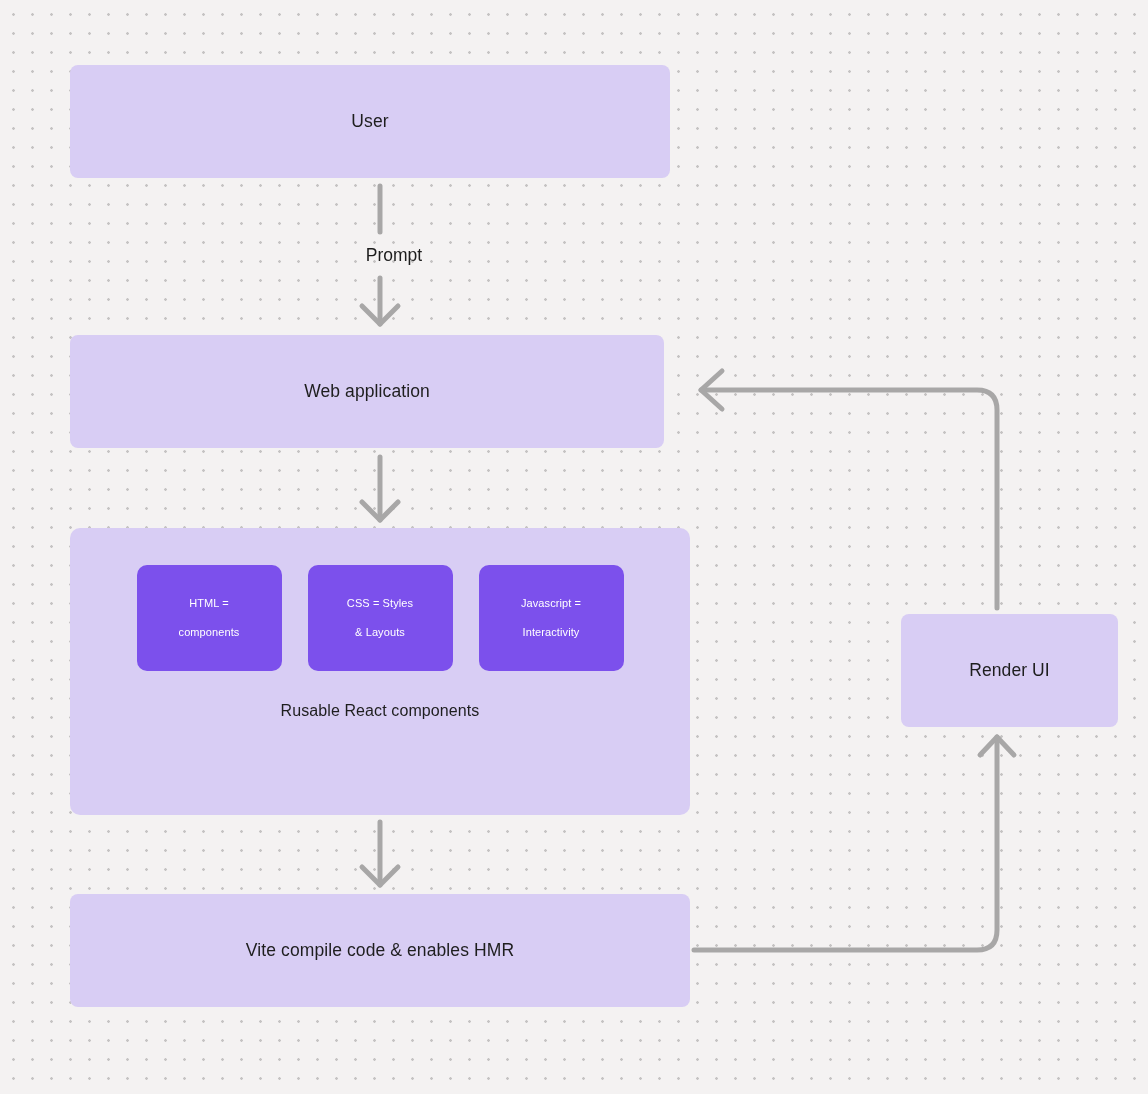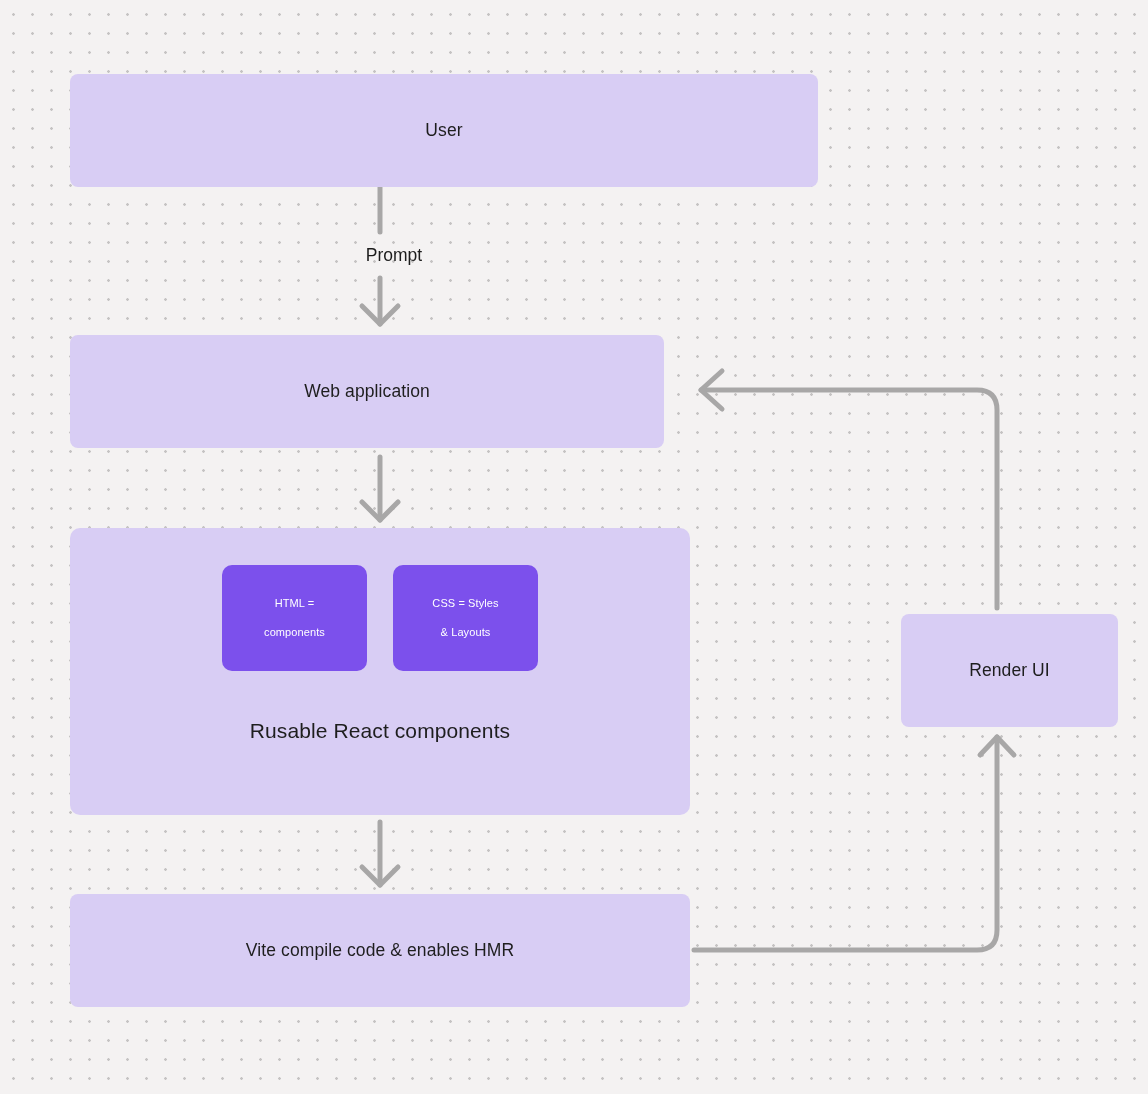--- a/index.html
+++ b/index.html
@@ -22,21 +22,21 @@
     border-radius: 8px;
     display: flex;
     align-items: center;
     justify-content: center;
     color: #1e1e1e;
     font-size: 17.5px;
     font-weight: 500;
     letter-spacing: 0.1px;
     text-align: center;
   }
-  #user-box   { left: 70px; top: 74px;  width: 748px; height: 113px; }
+  #user-box   { left: 70px; top: 65px;  width: 600px; height: 113px; }
   #webapp-box { left: 70px; top: 335px; width: 594px; height: 113px; }
   #vite-box   { left: 70px; top: 894px; width: 620px; height: 113px; }
   #render-box { left: 901px; top: 614px; width: 217px; height: 113px; }
   #container-box {
     left: 70px; top: 528px; width: 620px; height: 287px;
     border-radius: 10px;
     flex-direction: column;
     justify-content: flex-start;
   }
   .components-row {
@@ -53,22 +53,22 @@
     display: flex;
     flex-direction: column;
     align-items: center;
     justify-content: center;
     font-size: 11px;
     font-weight: 500;
     line-height: 29px;
     text-align: center;
   }
   .container-caption {
-    margin-top: 48px;
-    font-size: 21px;
+    margin-top: 31px;
+    font-size: 16px;
     font-weight: 500;
     color: #1e1e1e;
   }
   #prompt-label {
     position: absolute;
     left: 344px;
     top: 245px;
     width: 100px;
     text-align: center;
     font-size: 17.5px;
@@ -136,20 +136,24 @@
   <div class="node" id="container-box">
     <div class="components-row">
       <div class="component">
         <span>HTML =</span>
         <span>components</span>
       </div>
       <div class="component">
         <span>CSS = Styles</span>
         <span>&amp; Layouts</span>
       </div>
+      <div class="component">
+        <span>Javascript =</span>
+        <span>Interactivity</span>
+      </div>
     </div>
     <div class="container-caption">Rusable React components</div>
   </div>
 
   <div class="node" id="vite-box">
     <span>Vite compile code &amp; enables HMR</span>
   </div>
 
   <div class="node" id="render-box">
     <span>Render UI</span>

